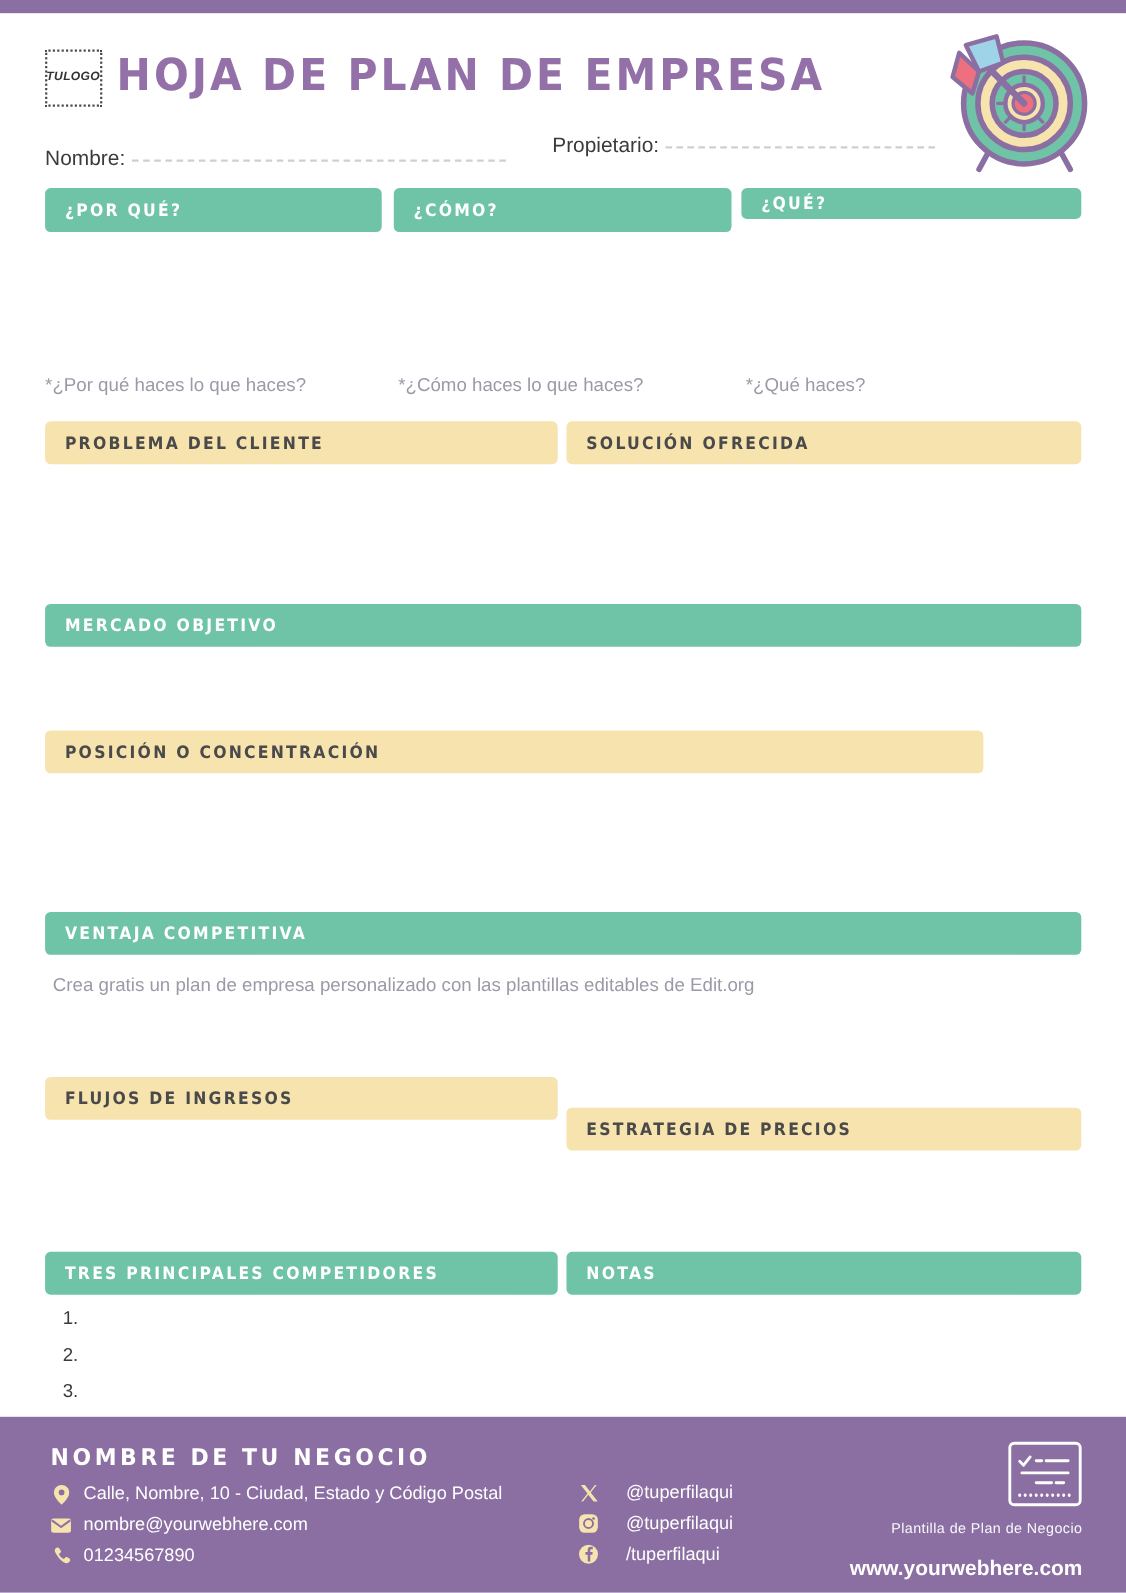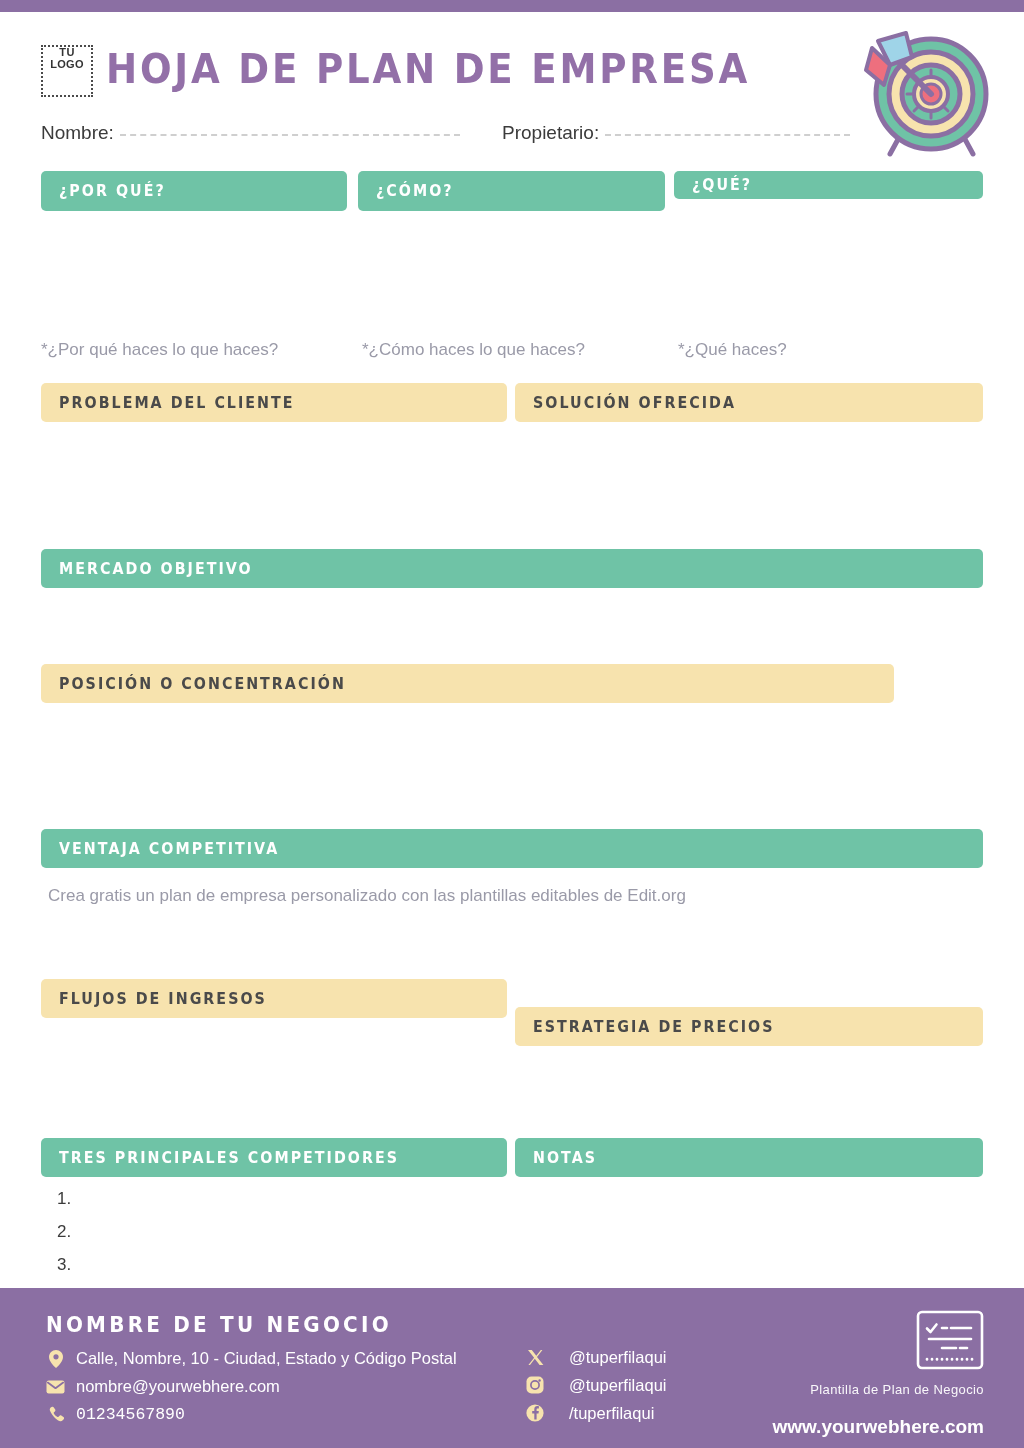--- a/index.html
+++ b/index.html
@@ -18,23 +18,24 @@
   }
 
   
   .header {
     position:absolute; top:12px; left:0; width:1024px; height:100px;
   }
   .logo-box {
     position:absolute; left:41px; top:33px;
     width:52px; height:52px;
     border:2px dotted #4a4a4a;
-    display:flex; flex-direction:column;
-    align-items:center; justify-content:flex-start;
+    display:flex; flex-direction:row;
+    align-items:center; justify-content:flex-end;
     line-height:1.08;
+    font-style:italic;
   }
   .logo-box span {
     font-size:11px; font-weight:bold; color:#333;
     letter-spacing:.3px; font-family:"Liberation Sans", sans-serif;
   }
   .main-title {
     position:absolute; left:106px; top:34px;
     font-family:"DejaVu Sans", sans-serif;
     font-size:40px; font-weight:bold;
     color:#9370A8;
@@ -51,21 +52,21 @@
   .field { position:absolute; display:flex; align-items:baseline; }
   .field-label {
     font-size:19px; color:#3b3b3b; white-space:nowrap;
     font-family:"Liberation Sans", sans-serif;
   }
   .field-line {
     display:inline-block; height:1px;
     border-bottom:2px dashed #cfcfcf;
     margin-left:6px; position:relative; top:-3px;
   }
-  #field-nombre { left:41px; top:4px; }
+  #field-nombre { left:41px; top:16px; }
   #field-nombre .field-line { width:340px; }
   #field-prop { left:502px; top:4px; }
   #field-prop .field-line { width:245px; }
 
   
   .bar {
     position:absolute;
     border-radius:5px;
     display:flex; align-items:center;
     padding-left:18px;
@@ -136,21 +137,21 @@
     transform:scaleX(0.95); transform-origin:left center;
     white-space:nowrap;
   }
   .contact-row {
     position:absolute; display:flex; align-items:center; gap:11px;
     color:#ffffff; font-size:16.5px;
     font-family:"Liberation Sans", sans-serif; white-space:nowrap;
   }
   #contact-address { left:46px; top:61px; }
   #contact-email   { left:46px; top:89px; }
-  #contact-phone   { left:46px; top:117px;font-family:Liberation Mono, monospace; }
+  #contact-phone   { left:46px; top:117px; }
   .cicon { width:19px; display:flex; justify-content:center; align-items:center; flex:0 0 19px; }
 
   .social-row {
     position:absolute; display:flex; align-items:center; gap:24px;
     color:#ffffff; font-size:16.5px;
     font-family:"Liberation Sans", sans-serif; white-space:nowrap;
   }
   #social-x  { left:525px; top:59px; }
   #social-ig { left:525px; top:87px; }
   #social-fb { left:525px; top:115px; }

